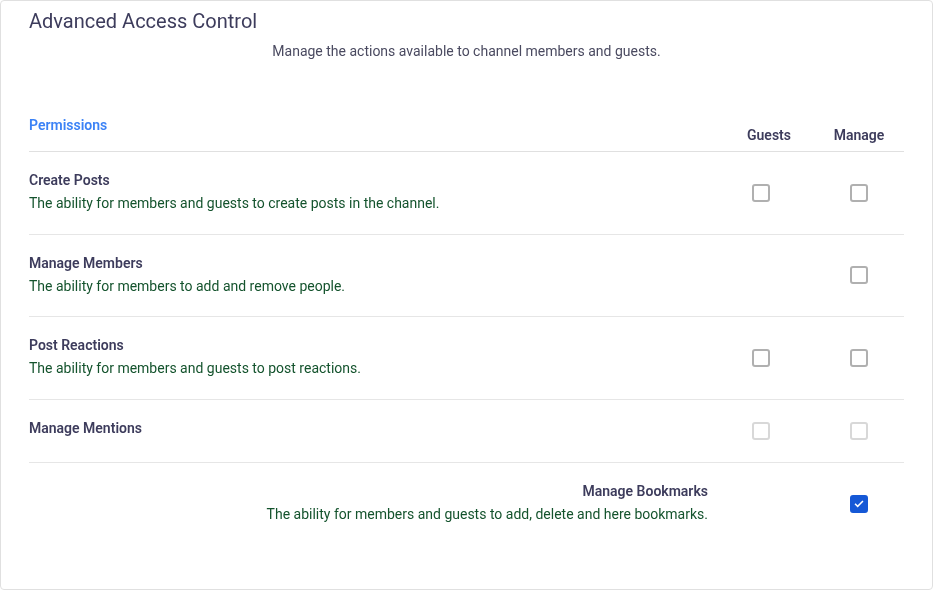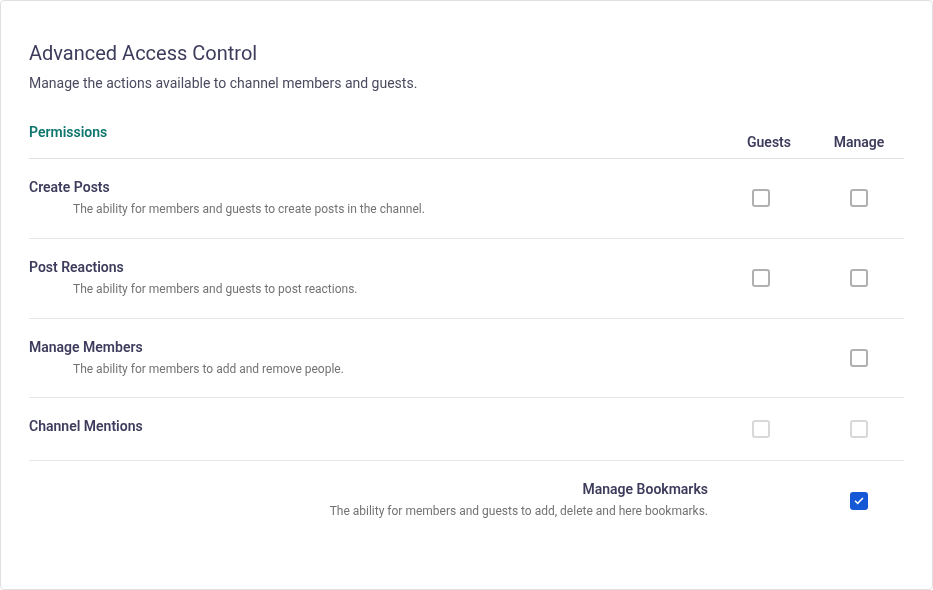--- a/index.html
+++ b/index.html
@@ -10,45 +10,46 @@
     body {
       font-family: -apple-system, BlinkMacSystemFont, "Segoe UI", Roboto, Helvetica, Arial, sans-serif;
       background: #ffffff;
       padding: 0;
     }
     .panel {
       width: 933px;
       height: 590px;
       border: 1px solid #e0e0e0;
       border-radius: 4px;
-      padding: 40px 28px;
+      padding: 8px 28px;
       background: #fff;
     }
     .panel-title {
       font-size: 20px;
       font-weight: 400;
       color: #3d3c5c;
       margin-bottom: 10px;
     }
     .panel-subtitle {
       font-size: 14px;
       color: #4a4a60;
-      margin-bottom: 23px;
+      margin-bottom: 48px;
+      text-align: center;
     }
     .table-header {
       display: flex;
       align-items: center;
       border-bottom: 1px solid #e0e0e0;
       padding-bottom: 8px;
     }
     .col-permissions {
       flex: 1;
       font-size: 14px;
       font-weight: 600;
-      color: #0f766e;
+      color: #3b82f6;
     }
     .col-guests, .col-members {
       width: 90px;
       text-align: center;
       font-size: 14px;
       font-weight: 600;
       color: #3d3c5c;
       margin-top: 20px;
     }
     .perm-row {
@@ -65,24 +66,23 @@
     .perm-text {
       flex: 1;
     }
     .perm-title {
       font-size: 14px;
       font-weight: 600;
       color: #3d3c5c;
       margin-bottom: 6px;
     }
     .perm-desc {
-      font-size: 12px;
-      color: #737373;
+      font-size: 14px;
+      color: #14532d;
       line-height: 1.4;
-      margin-left: 44px;
     }
     .perm-check {
       width: 90px;
       display: flex;
       justify-content: center;
       align-items: center;
     }
     .checkbox {
       width: 18px;
       height: 18px;
@@ -132,43 +132,43 @@
         </div>
         <div class="perm-check">
           <span class="checkbox"></span>
         </div>
         <div class="perm-check">
           <span class="checkbox"></span>
         </div>
       </div>
       <div class="perm-row">
         <div class="perm-text">
+          <div class="perm-title">Manage Members</div>
+          <div class="perm-desc" style="white-space: pre-line;">The ability for members to add and remove people.</div>
+        </div>
+        <div class="perm-check"></div>
+        <div class="perm-check">
+          <span class="checkbox"></span>
+        </div>
+      </div>
+      <div class="perm-row">
+        <div class="perm-text">
           <div class="perm-title">Post Reactions</div>
           <div class="perm-desc" style="white-space: pre-line;">The ability for members and guests to post reactions.</div>
         </div>
         <div class="perm-check">
           <span class="checkbox"></span>
         </div>
         <div class="perm-check">
           <span class="checkbox"></span>
         </div>
       </div>
       <div class="perm-row">
         <div class="perm-text">
-          <div class="perm-title">Manage Members</div>
-          <div class="perm-desc" style="white-space: pre-line;">The ability for members to add and remove people.</div>
-        </div>
-        <div class="perm-check"></div>
-        <div class="perm-check">
-          <span class="checkbox"></span>
-        </div>
-      </div>
-      <div class="perm-row">
-        <div class="perm-text">
-          <div class="perm-title">Channel Mentions</div>
+          <div class="perm-title">Manage Mentions</div>
         </div>
         <div class="perm-check">
           <span class="checkbox disabled"></span>
         </div>
         <div class="perm-check">
           <span class="checkbox disabled"></span>
         </div>
       </div>
       <div class="perm-row">
         <div class="perm-text">

